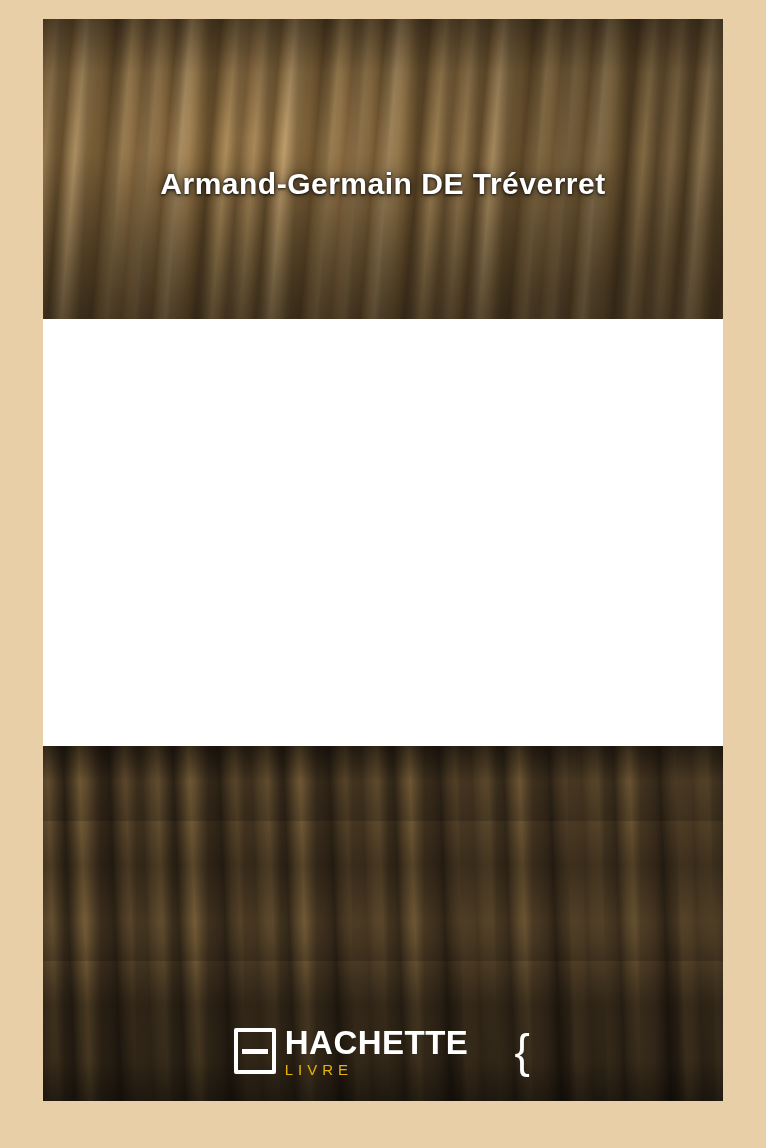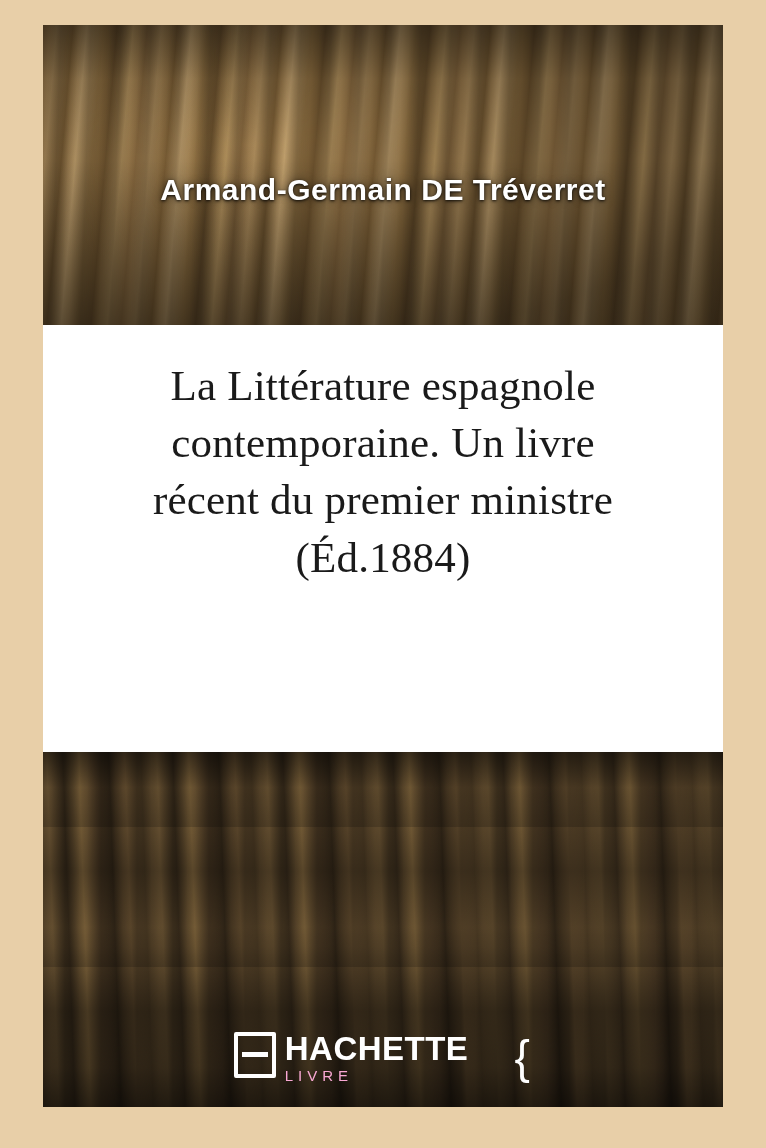--- a/index.html
+++ b/index.html
@@ -20,21 +20,21 @@
     width: 766px;
     height: 1148px;
     background: #e8cfa8;
     box-sizing: border-box;
   }
 
   
   .cover-inner {
     position: absolute;
     left: 43px;
-    top: 25px;
+    top: 19px;
     width: 680px;
     height: 1082px;
     background: #ffffff;
     overflow: hidden;
   }
 
   
   .photo-top {
     position: absolute;
     left: 0;
@@ -148,21 +148,21 @@
     bottom: 18px;
     width: 680px;
     height: 64px;
     display: flex;
     align-items: center;
     justify-content: center;
     gap: 46px;
   }
   .hachette-logo {
     display: flex;
-    align-items: flex-start;
+    align-items: center;
     gap: 9px;
   }
   .hachette-mark {
     width: 42px;
     height: 46px;
     border: 4px solid #ffffff;
     box-sizing: border-box;
     position: relative;
     border-radius: 2px;
   }
@@ -194,21 +194,21 @@
   .hachette-main {
     font-family: "Liberation Sans", sans-serif;
     font-weight: bold;
     font-size: 33px;
     color: #ffffff;
     letter-spacing: 0.5px;
   }
   .hachette-sub {
     font-family: "Liberation Sans", sans-serif;
     font-size: 15px;
-    color: #f9a8d4;
+    color: #eab308;
     letter-spacing: 5px;
     margin-top: 3px;
   }
   .bnf-logo {
     display: flex;
     align-items: center;
     font-family: "Liberation Sans", sans-serif;
     font-weight: bold;
     font-size: 40px;
     color: #ffffff;
@@ -226,28 +226,20 @@
 <div class="book-cover">
   <div class="cover-inner">
 
     <div class="photo-top">
       <div class="spines-top"></div>
       <div class="spines-top-shadow"></div>
     </div>
 
     <div class="author-name">Armand-Germain DE Tréverret</div>
 
-    <div class="title-area">
-      <div class="book-title">
-        <div>La Littérature espagnole</div>
-        <div>contemporaine. Un livre</div>
-        <div>récent du premier ministre</div>
-        <div>(Éd.1884)</div>
-      </div>
-    </div>
 
     <div class="photo-bottom">
       <div class="spines-bottom"></div>
 
       <div class="logos">
         <div class="hachette-logo">
           <div class="hachette-mark"></div>
           <div class="hachette-words">
             <span class="hachette-main">HACHETTE</span>
             <span class="hachette-sub">LIVRE</span>

